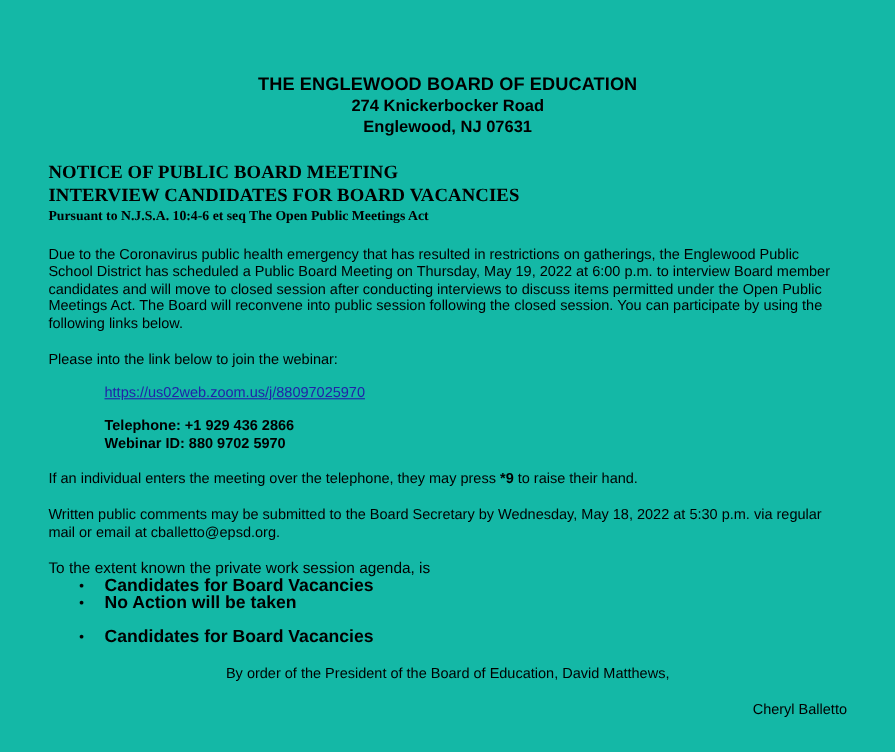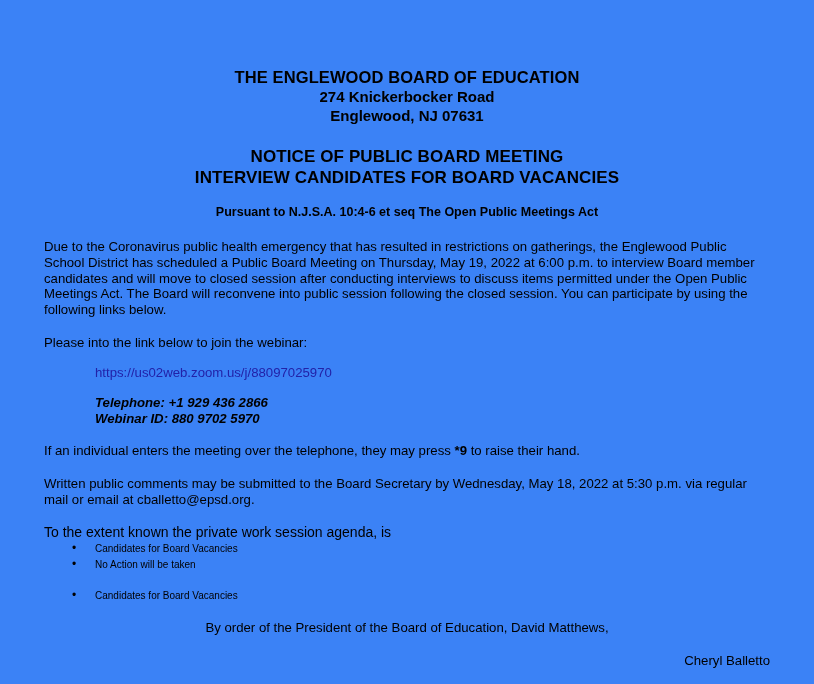--- a/index.html
+++ b/index.html
@@ -11,21 +11,21 @@
     width: 814px;
     height: 684px;
     font-family: "Liberation Sans", sans-serif;
     color: #000000;
     -webkit-font-smoothing: none;
   }
   .page {
     position: relative;
     width: 814px;
     height: 684px;
-    background: #3b82f6;
+    background: #14b8a6;
     overflow: hidden;
   }
   .content {
     position: absolute;
     left: 44px;
     top: 0;
     width: 726px;
   }
 
   
@@ -39,34 +39,34 @@
     letter-spacing: 0.1px;
     line-height: 19px;
   }
   .lh-street, .lh-city {
     font-size: 15px;
     line-height: 19px;
   }
 
   
   .notice-title {
-    text-align: center;
     font-weight: bold;
     margin-top: 21px;
+    font-family: Liberation Serif, serif;
   }
   .nt-line1, .nt-line2 {
     font-size: 17px;
     line-height: 21px;
     letter-spacing: 0.1px;
   }
   .nt-sub {
     font-size: 12.5px;
     line-height: 17px;
     font-weight: bold;
-    margin-top: 16px;
+    margin-top: 0;
   }
 
   
   .body-block {
     font-size: 13.2px;
     line-height: 15.8px;
     margin-top: 18px;
     text-align: left;
   }
   .para {
@@ -74,47 +74,48 @@
     line-height: 15.8px;
   }
   .spacer-sm { height: 14px; }
   .spacer-md { height: 17px; }
 
   .indent-block {
     margin-left: 51px;
   }
   .zoom-link {
     color: #2222a8;
+    text-decoration: underline;
     font-size: 13.2px;
     line-height: 16px;
     cursor: pointer;
   }
   .contact-line {
     font-weight: bold;
     font-size: 13.2px;
     line-height: 15.8px;
-    font-style: italic;
   }
   .bold { font-weight: bold; }
 
   
   .agenda-head {
     font-size: 14px;
     line-height: 15.8px;
   }
   ul.agenda {
     list-style: none;
     margin: 0;
     padding: 0;
   }
   ul.agenda li {
     position: relative;
     padding-left: 51px;
-    font-size: 10px;
+    font-size: 16px;
     line-height: 16.5px;
+    font-weight: bold;
   }
   ul.agenda li::before {
     content: "\2022";
     position: absolute;
     left: 28px;
     top: -1px;
     font-size: 12px;
   }
 
   

